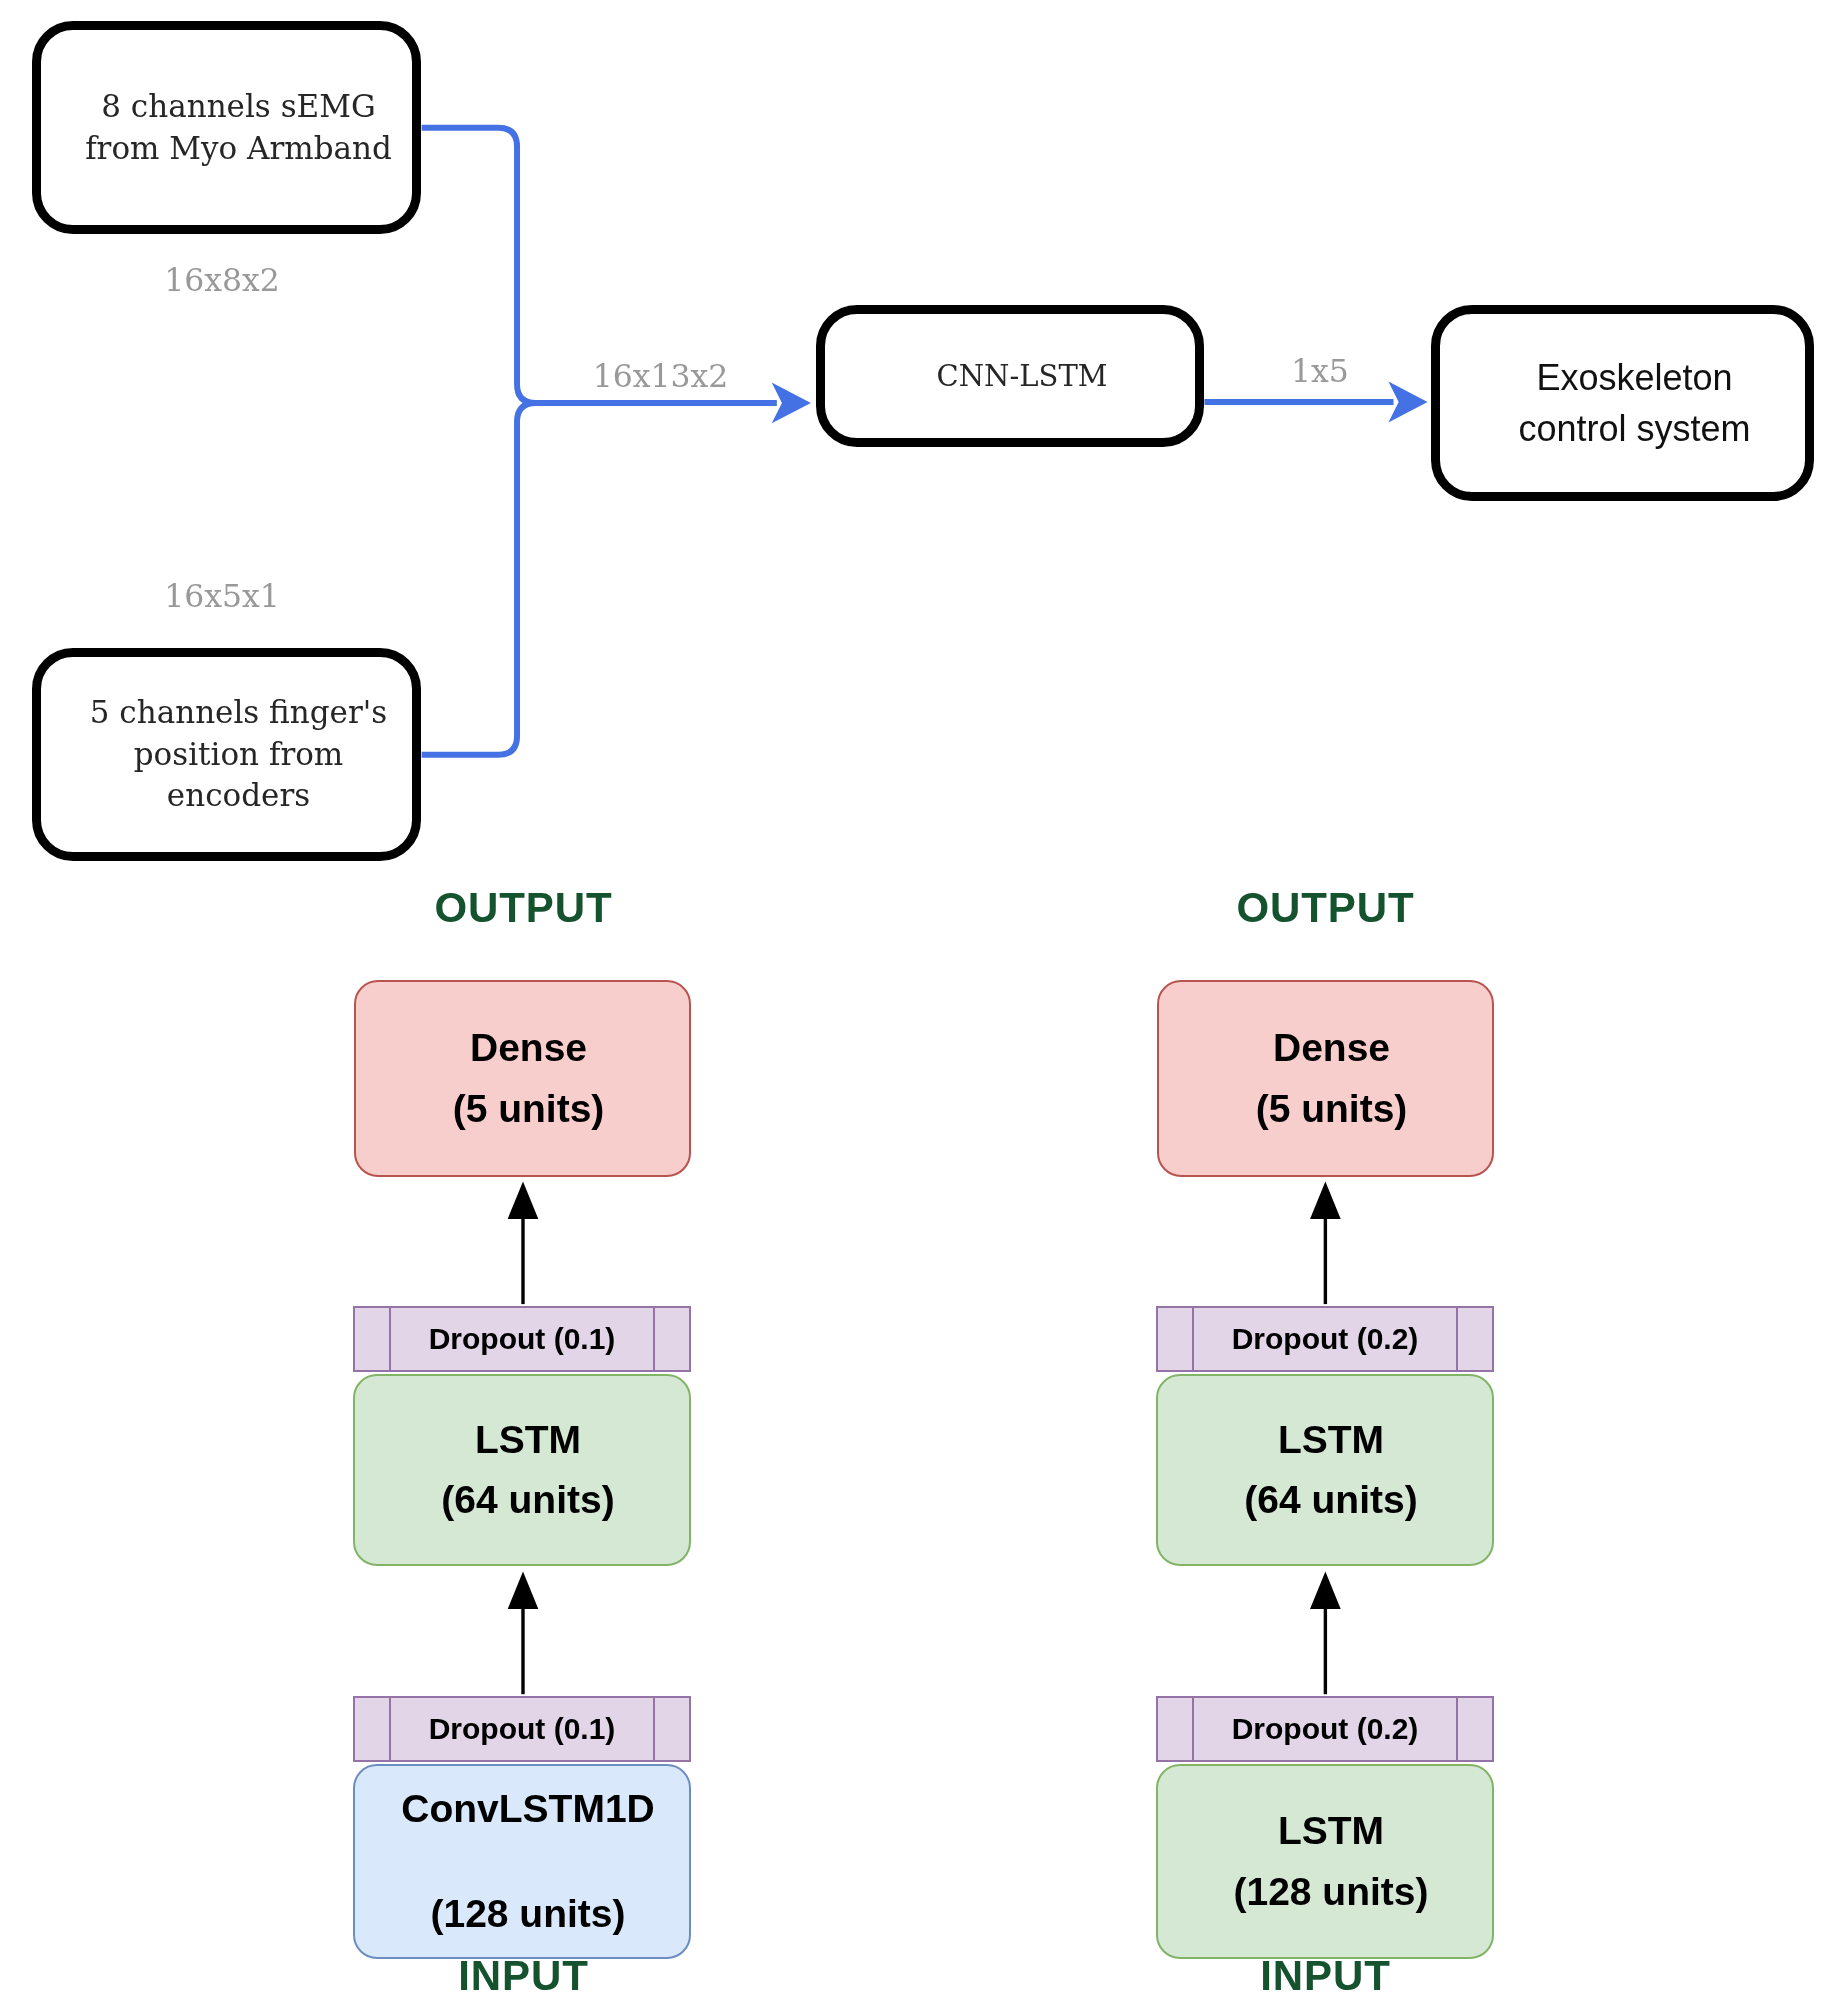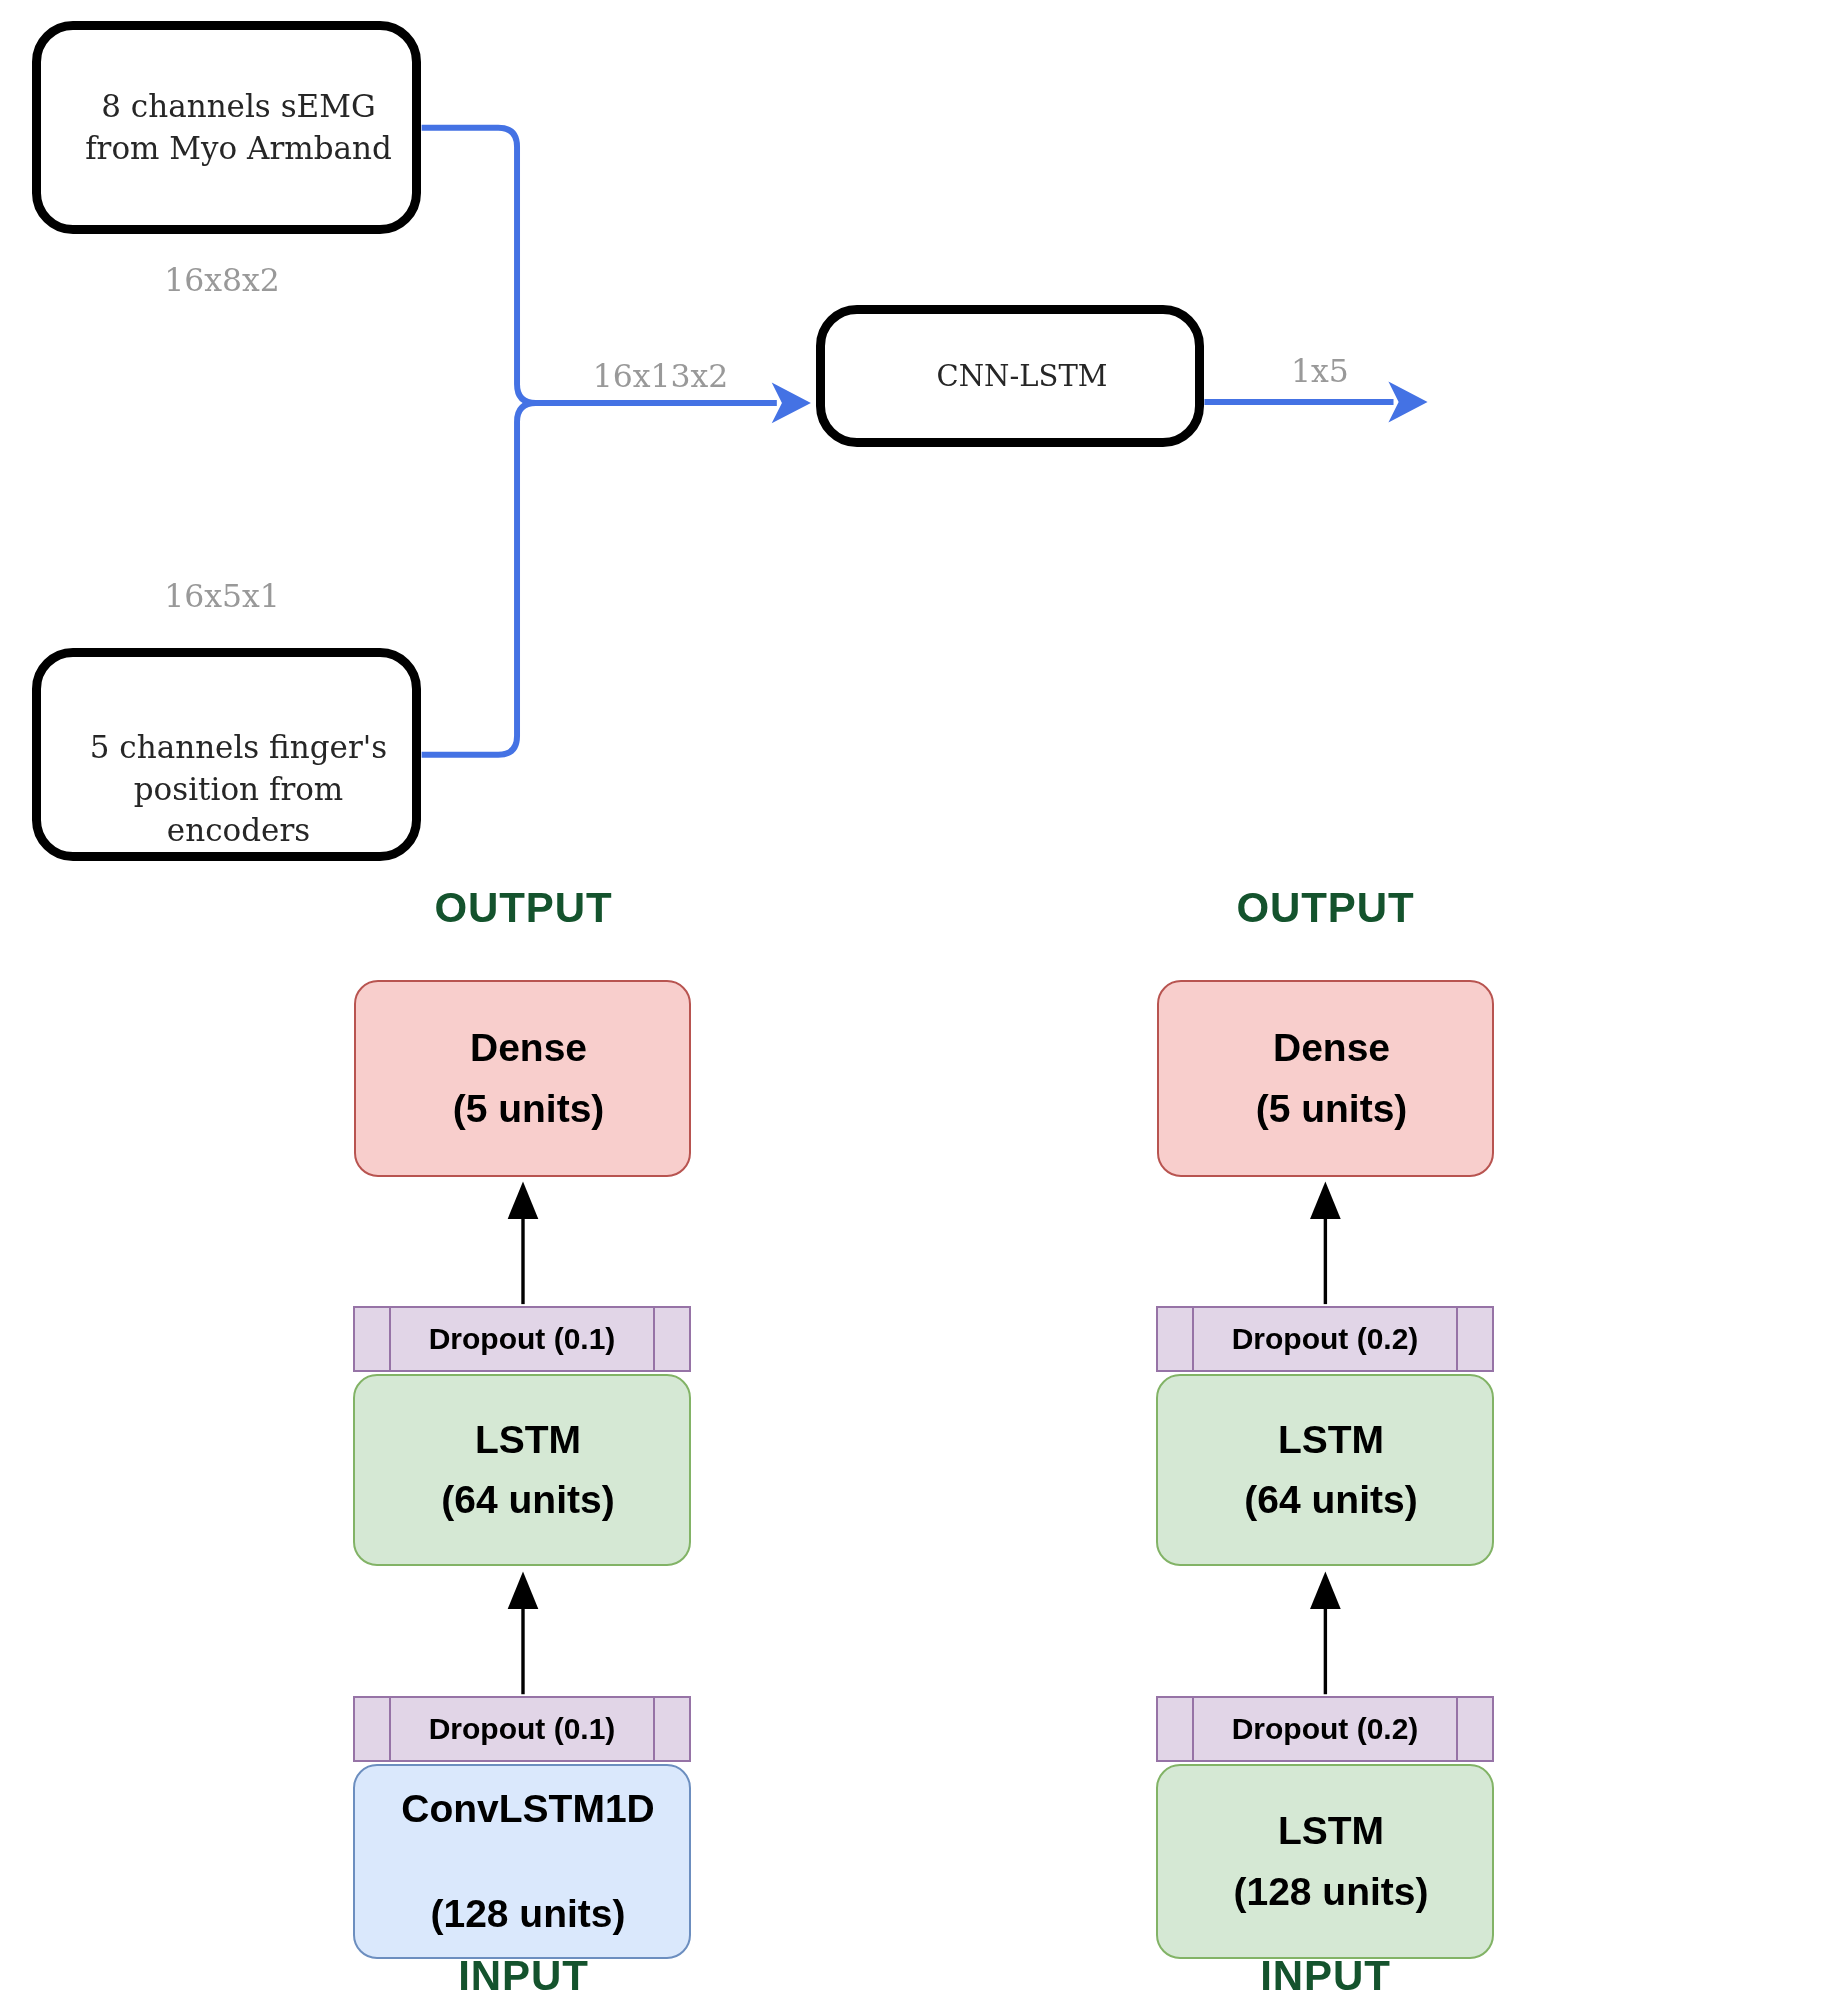--- a/index.html
+++ b/index.html
@@ -111,34 +111,38 @@
 
   <div class="flow-box" style="left:32px;top:21px;width:389px;height:213px;">
     <span>8 channels sEMG</span>
     <span>from Myo Armband</span>
   </div>
 
   <div class="shape-label" style="left:94px;top:262px;width:256px;">16x8x2</div>
 
   <div class="shape-label" style="left:94px;top:578px;width:256px;">16x5x1</div>
 
-  <div class="flow-box" style="left:32px;top:648px;width:389px;height:213px;justify-content:flex-end;">
+  <div class="flow-box" style="left:32px;top:648px;width:389px;height:213px;">
     <span>5 channels finger's</span>
     <span>position from</span>
     <span>encoders</span>
   </div>
 
   <div class="shape-label" style="left:554px;top:358px;width:213px;">16x13x2</div>
 
   <div class="flow-box" style="left:816px;top:305px;width:388px;height:142px;font-size:29px;">
     <span>CNN-LSTM</span>
   </div>
 
   <div class="shape-label" style="left:1252px;top:325px;width:136px;margin-top:28px;">1x5</div>
 
+  <div class="flow-box sans" style="left:1431px;top:305px;width:383px;height:196px;">
+    <span>Exoskeleton</span>
+    <span>control system</span>
+  </div>
 
   <div class="model-title" style="left:353px;top:884px;">OUTPUT</div>
 
   <div class="layer-box layer-dense" style="left:354px;top:980px;width:337px;height:197px;">
     <span>Dense</span>
     <span>(5 units)</span>
   </div>
 
   <div class="dropout-bar" style="left:353px;top:1306px;width:338px;height:66px;">
     <span class="cap left"></span>

